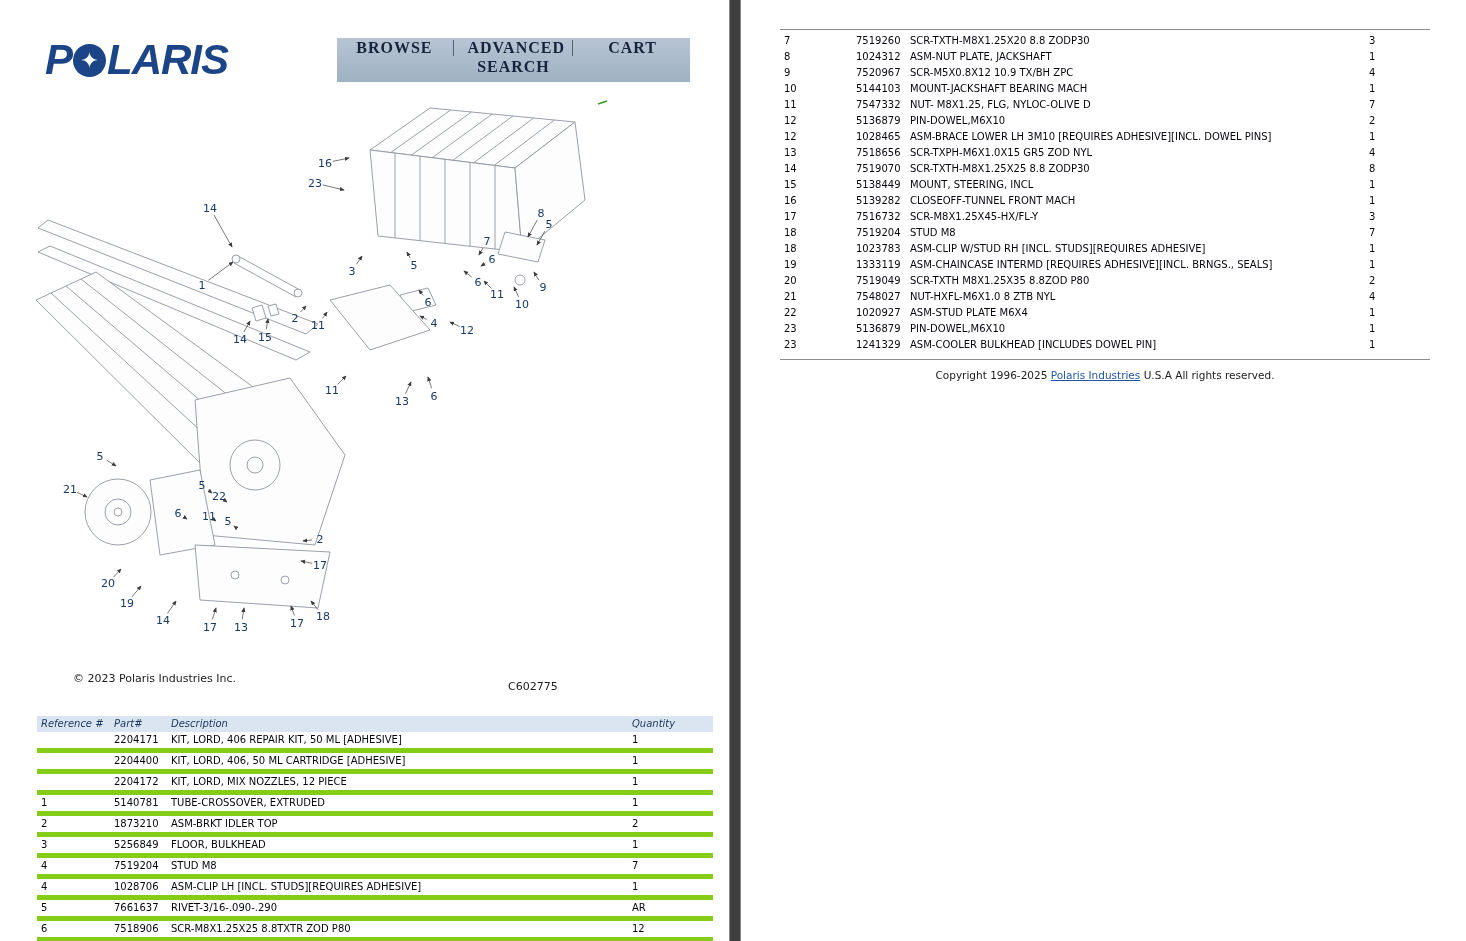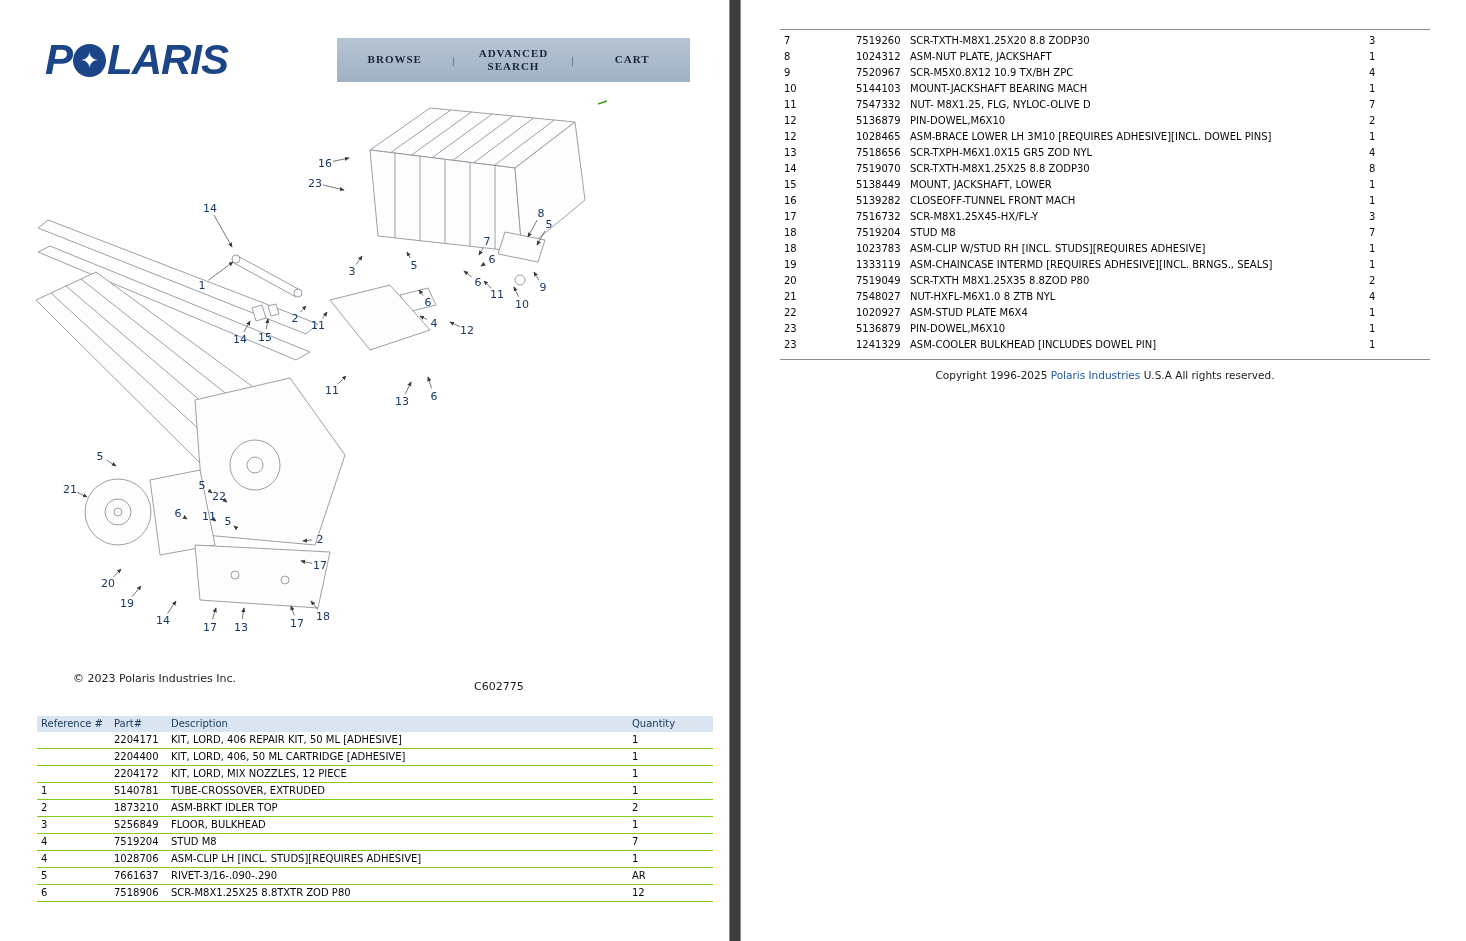--- a/index.html
+++ b/index.html
@@ -14,49 +14,49 @@
   
   .header-bar{position:absolute;left:37px;top:38px;width:653px;height:44px;display:flex;
     background:linear-gradient(#b7c4d3,#9fb1c3)}
   .logo-box{background:#fff;width:300px;height:44px;display:flex;align-items:center;
     padding-left:8px;cursor:pointer}
   .logo-txt{font-family:"Liberation Sans",sans-serif;font-weight:bold;font-style:italic;
     font-size:42px;color:#1c4587;letter-spacing:-1px;line-height:1}
   .logo-star{width:33px;height:33px;border-radius:50%;background:#1c4587;color:#fff;
     display:inline-flex;align-items:center;justify-content:center;font-size:22px;
     font-style:normal;margin:0 1px;flex:none}
-  .nav{flex:1;display:flex;align-items:center;justify-content:space-evenly;
-    font-family:"Liberation Serif",serif;font-weight:bold;font-size:11px;
+  .nav{flex:1;display:flex;justify-content:space-evenly;
+    font-family:"Liberation Serif",serif;font-weight:bold;font-size:16px;
     color:#16233c;letter-spacing:1px}
   .nav-item{width:92px;text-align:center;line-height:1.2;cursor:pointer;text-decoration:none;color:#16233c}
   .nav-sep{font-weight:normal;color:#3c4a60}
 
   
   .diagram-svg{position:absolute;left:30px;top:95px;width:670px;height:575px}
   .part-shapes *{stroke:#8f959e;stroke-width:0.9;fill:#fdfdfd}
   .part-shapes line{fill:none}
   .leader{stroke:#3c3c3c;stroke-width:0.7}
   .callout-num{fill:#173a63;font-size:11px;font-family:"DejaVu Sans",sans-serif;
     text-anchor:middle;dominant-baseline:central}
   .diagram-copyright{position:absolute;left:73px;top:672px;font-size:11px;color:#1b1b1b}
-  .diagram-code{position:absolute;left:474px;top:680px;font-size:11px;color:#1b1b1b}
+  .diagram-code{position:absolute;left:508px;top:680px;font-size:11px;color:#1b1b1b}
 
   
   table.parts{border-collapse:collapse;table-layout:fixed;font-size:10px;color:#05070d}
   table.parts td,table.parts th{height:16px;line-height:16px;padding:0 4px;text-align:left;
     white-space:nowrap;overflow:hidden;font-weight:normal}
   .left-table{position:absolute;left:37px;top:716px;width:676px}
-  .left-table thead th{background:#dbe5f1;color:#17375e;}
-  .left-table tbody td{border-bottom:1px solid #84cc16}
+  .left-table thead th{background:#dbe5f1;color:#17375e;font-style:italic}
+  .left-table tbody td{border-bottom:5px solid #84cc16}
   .right-table-wrap{position:absolute;left:39px;top:29px;width:650px;
     border-top:1px solid #8c8c8c;border-bottom:1px solid #8c8c8c;padding:3px 0 6px}
   .right-table{width:650px}
   .footer-copyright{position:absolute;left:39px;top:369px;width:650px;text-align:center;
     font-size:10.5px;color:#1b1b1b}
-  .footer-copyright a{color:#2156a5;cursor:pointer}
+  .footer-copyright a{color:#2156a5;text-decoration:underline;cursor:pointer}
 </style>
 </head>
 <body>
 
 <div class="panel left-panel">
 
   <div class="header-bar">
     <div class="logo-box">
       <span class="logo-txt">P</span>
       <span class="logo-star">✦</span>
@@ -360,21 +360,21 @@
           </tr>
           <tr>
             <td>14</td>
             <td>7519070</td>
             <td>SCR-TXTH-M8X1.25X25 8.8 ZODP30</td>
             <td>8</td>
           </tr>
           <tr>
             <td>15</td>
             <td>5138449</td>
-            <td>MOUNT, JACKSHAFT, LOWER</td>
+            <td>MOUNT, STEERING, INCL</td>
             <td>1</td>
           </tr>
           <tr>
             <td>16</td>
             <td>5139282</td>
             <td>CLOSEOFF-TUNNEL FRONT MACH</td>
             <td>1</td>
           </tr>
           <tr>
             <td>17</td>

